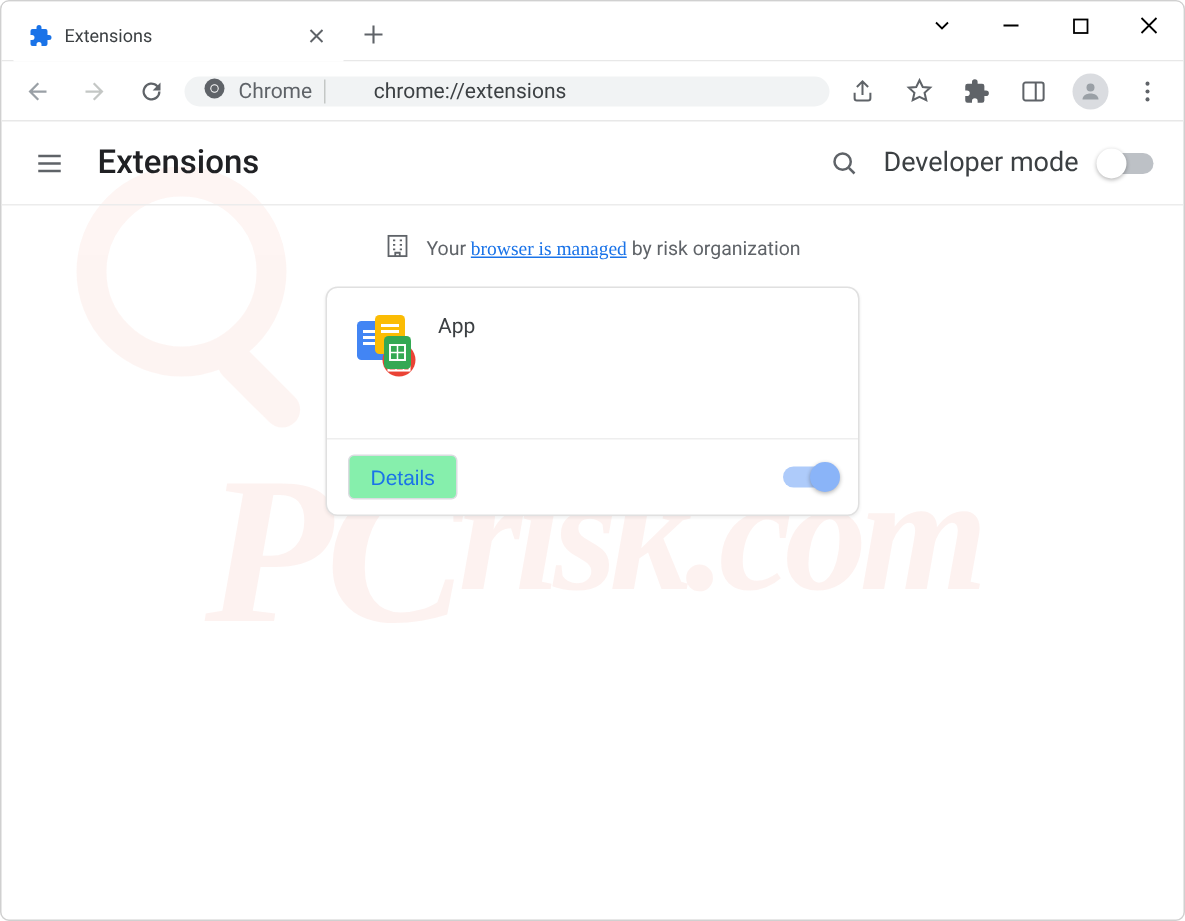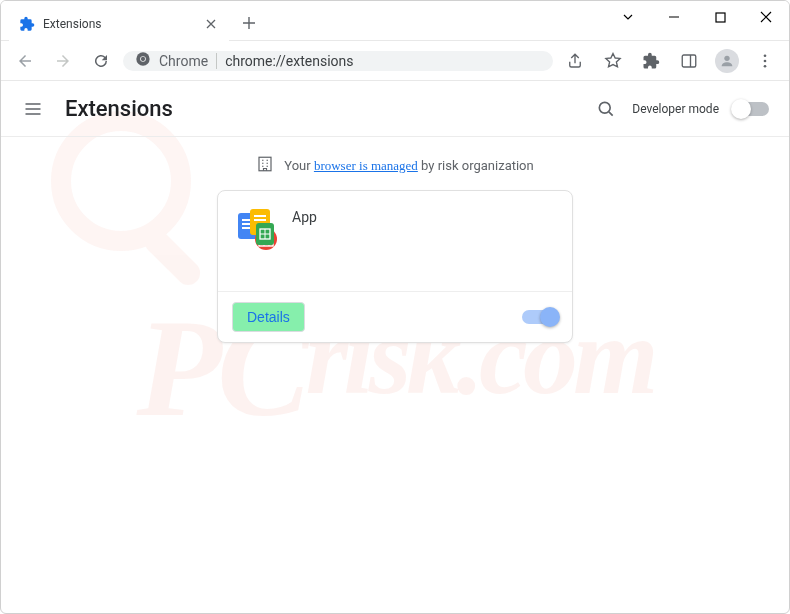--- a/index.html
+++ b/index.html
@@ -62,37 +62,37 @@
     border-radius:15px;
     display:flex;
     align-items:center;
     padding: 0 12px;
     gap:8px;
     font-size:14px;
     color:#202124;
   }
   .omni-label { color:#5f6368; }
   .omni-sep { width:1px; height:16px; background:#c4c7c5; }
-  .omni-url { color:#3c4043; }
+  .omni-url { color:#3c4043;margin-left:24px; }
   .tool-icon { width:32px; height:32px; display:flex; align-items:center; justify-content:center; color:#5f6368; cursor:pointer; border-radius:50%;}
   .avatar { width:24px; height:24px; border-radius:50%; background:#dadce0; display:flex; align-items:center; justify-content:center; }
 
   
   .page-header {
     height:56px;
     display:flex;
     align-items:center;
     padding: 0 20px;
     gap: 20px;
     border-bottom: 1px solid #ececec;
   }
   .hamburger { width:24px; height:24px; display:flex; align-items:center; justify-content:center; color:#5f6368; cursor:pointer;}
   .page-title { font-size:22px; color:#202124; font-weight:500; }
   .header-right { margin-left:auto; display:flex; align-items:center; gap:14px; }
-  .dev-label { font-size:12px; color:#3c4043; }
+  .dev-label { font-size:18px; color:#3c4043; }
   .search-btn { width:24px; height:24px; display:flex; align-items:center; justify-content:center; color:#5f6368; cursor:pointer;}
   .switch {
     width:36px; height:14px; background:#bdc1c6; border-radius:7px; position:relative; cursor:pointer;
   }
   .switch .knob {
     position:absolute; width:20px; height:20px; background:#fff; border-radius:50%; top:-3px; left:-2px;
     box-shadow:0 1px 3px rgba(0,0,0,.3);
   }
 
   

